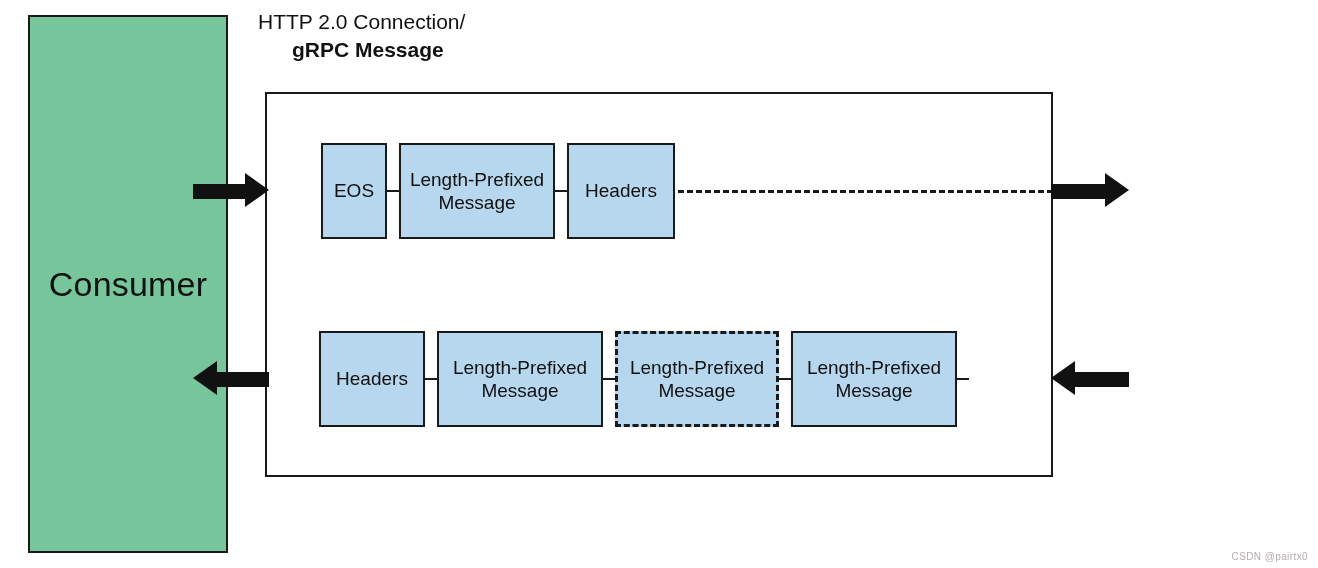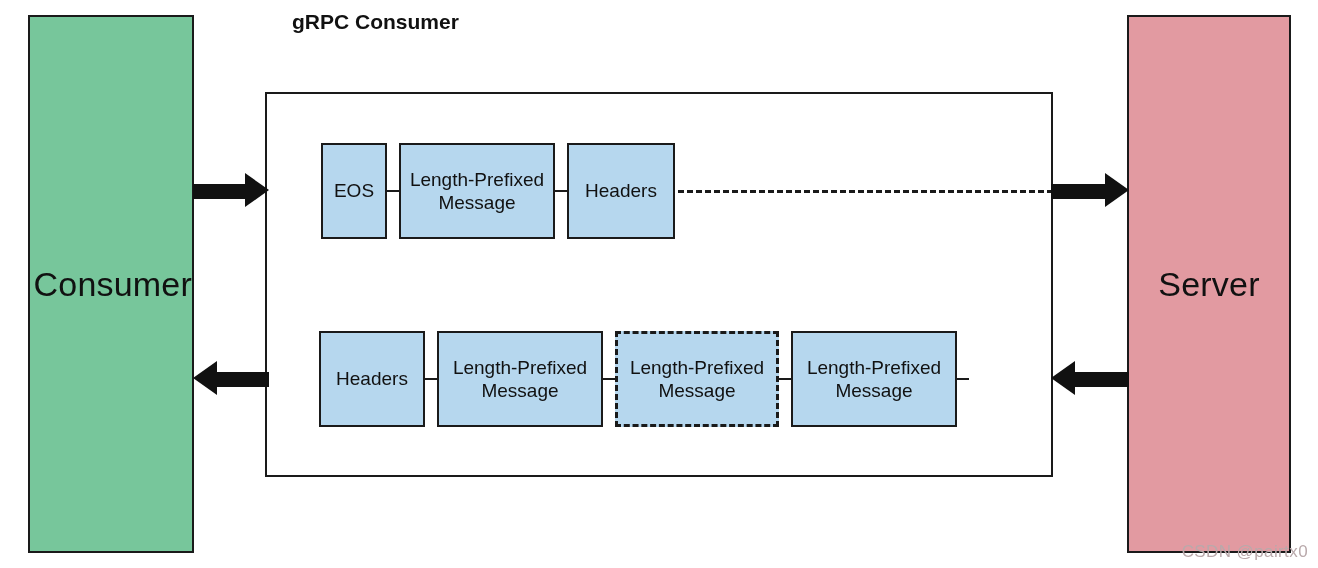--- a/index.html
+++ b/index.html
@@ -25,23 +25,22 @@
     border: 2px solid #1a1a1a;
     display: flex;
     align-items: center;
     justify-content: center;
     font-size: 34px;
     color: #111111;
     letter-spacing: .2px;
   }
   #consumer-block {
     left: 28px;  top: 15px;
-    width: 166px; height: 538px;
+    width: 200px; height: 538px;
     background: #77c69b;
-    justify-content: flex-end;
   }
   #server-block {
     left: 1127px; top: 15px;
     width: 164px; height: 538px;
     background: #e29aa1;
   }
 
   
   #channel-title {
     position: absolute;
@@ -128,41 +127,39 @@
 
   #arrow-consumer-out { left: 193px; top: 173px; width: 76px; }
   #arrow-consumer-in  { left: 193px; top: 361px; width: 76px; }
   #arrow-server-in    { left: 1051px; top: 173px; width: 78px; }
   #arrow-server-out   { left: 1051px; top: 361px; width: 78px; }
 
   
   #watermark {
     position: absolute;
     right: 10px; bottom: 6px;
-    font-size: 17px;
+    font-size: 10px;
     color: #b9a9ab;
     letter-spacing: .4px;
     user-select: none;
   }
 </style>
 </head>
 <body>
 
 <div id="stage">
 
   <div class="endpoint" id="consumer-block">
     <span>Consumer</span>
   </div>
 
-  <div class="endpoint" id="server-block">
-    <span>Server</span>
-  </div>
 
   <div id="channel-title">
-    <span class="line2">gRPC Consumer</span>
+    <span class="line1">HTTP 2.0 Connection/</span>
+    <span class="line2">gRPC Message</span>
   </div>
 
   <div id="channel-box"></div>
 
   <div id="dashed-continuation"></div>
 
   <div class="frame-row" id="row-request">
     <div class="frame-box" style="width:66px">
       <span>EOS</span>
     </div>

